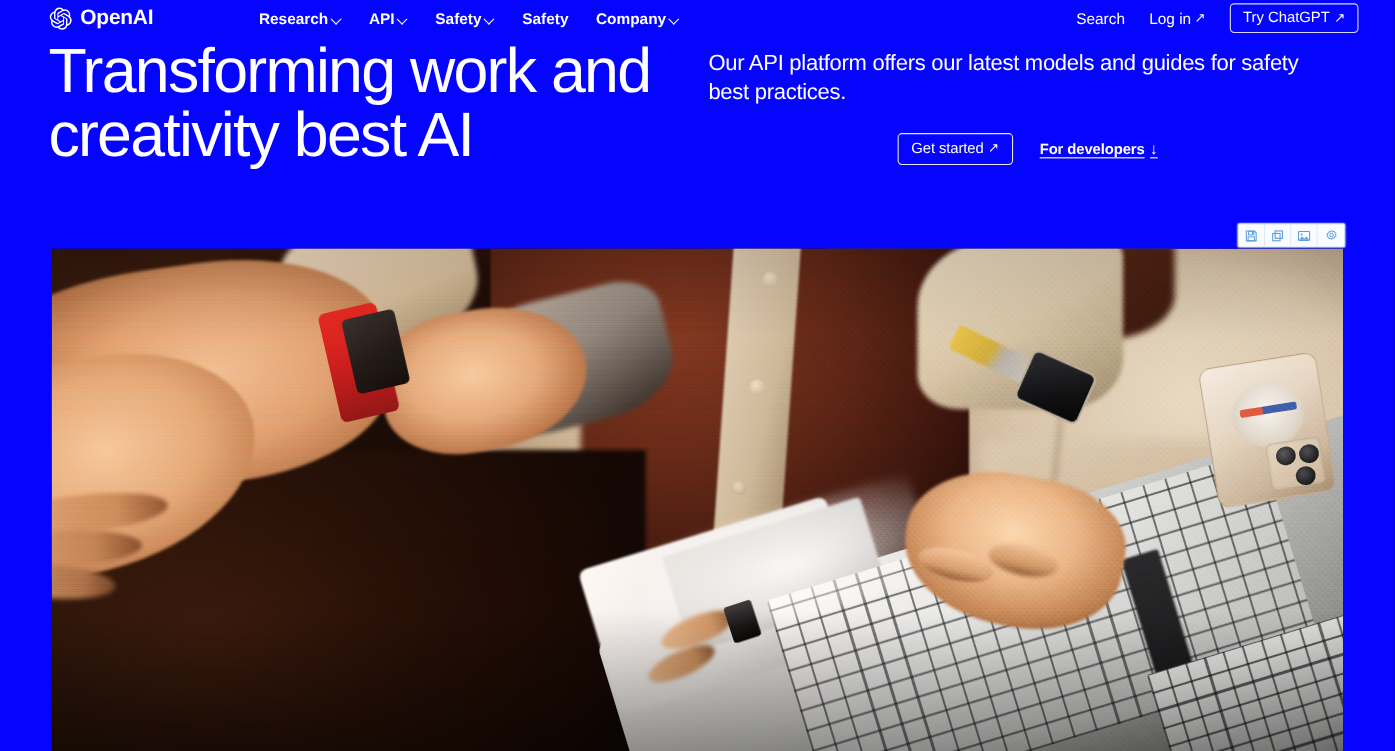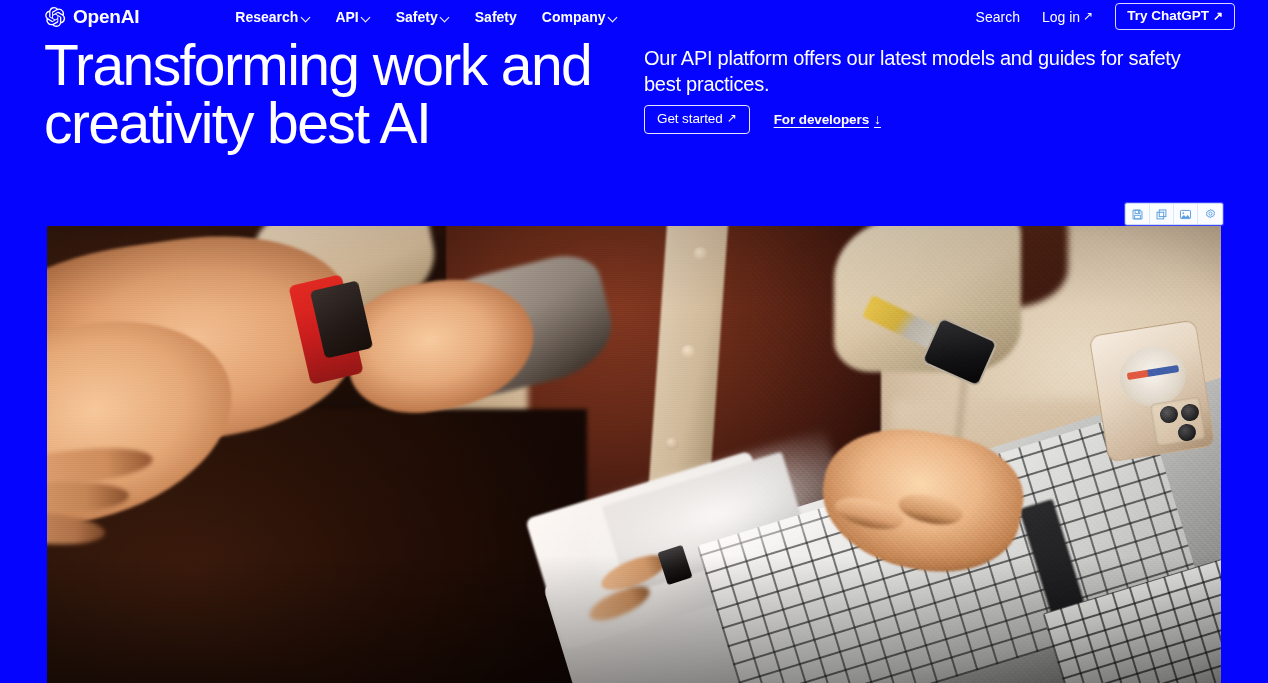--- a/index.html
+++ b/index.html
@@ -96,21 +96,21 @@
     font-size: 12px;
     line-height: 1;
     position: relative;
     top: -0.5px;
   }
   .btn-outline {
     border: 1px solid rgba(255,255,255,0.85);
     border-radius: 4px;
     padding: 5px 11px 6px;
     font-size: 13.5px;
-    font-weight: 700;
+    font-weight: 400;
     color: #fff;
     text-decoration: none;
     display: inline-flex;
     align-items: center;
     gap: 4px;
     line-height: 1;
     cursor: pointer;
     white-space: nowrap;
   }
 
@@ -136,24 +136,25 @@
   }
   .hero-desc {
     font-size: 20px;
     line-height: 1.28;
     font-weight: 400;
     letter-spacing: -0.25px;
     color: #ffffff;
     max-width: 570px;
   }
   .hero-actions {
-    margin-top: 8px;
+    margin-top: 24px;
     display: flex;
     align-items: center;
     gap: 24px;
+    justify-content: center;
   }
   .btn-hero {
     border: 1px solid rgba(255,255,255,0.9);
     border-radius: 4px;
     padding: 6px 12px 7px;
     font-size: 13.5px;
     font-weight: 500;
     color: #fff;
     text-decoration: none;
     display: inline-flex;

